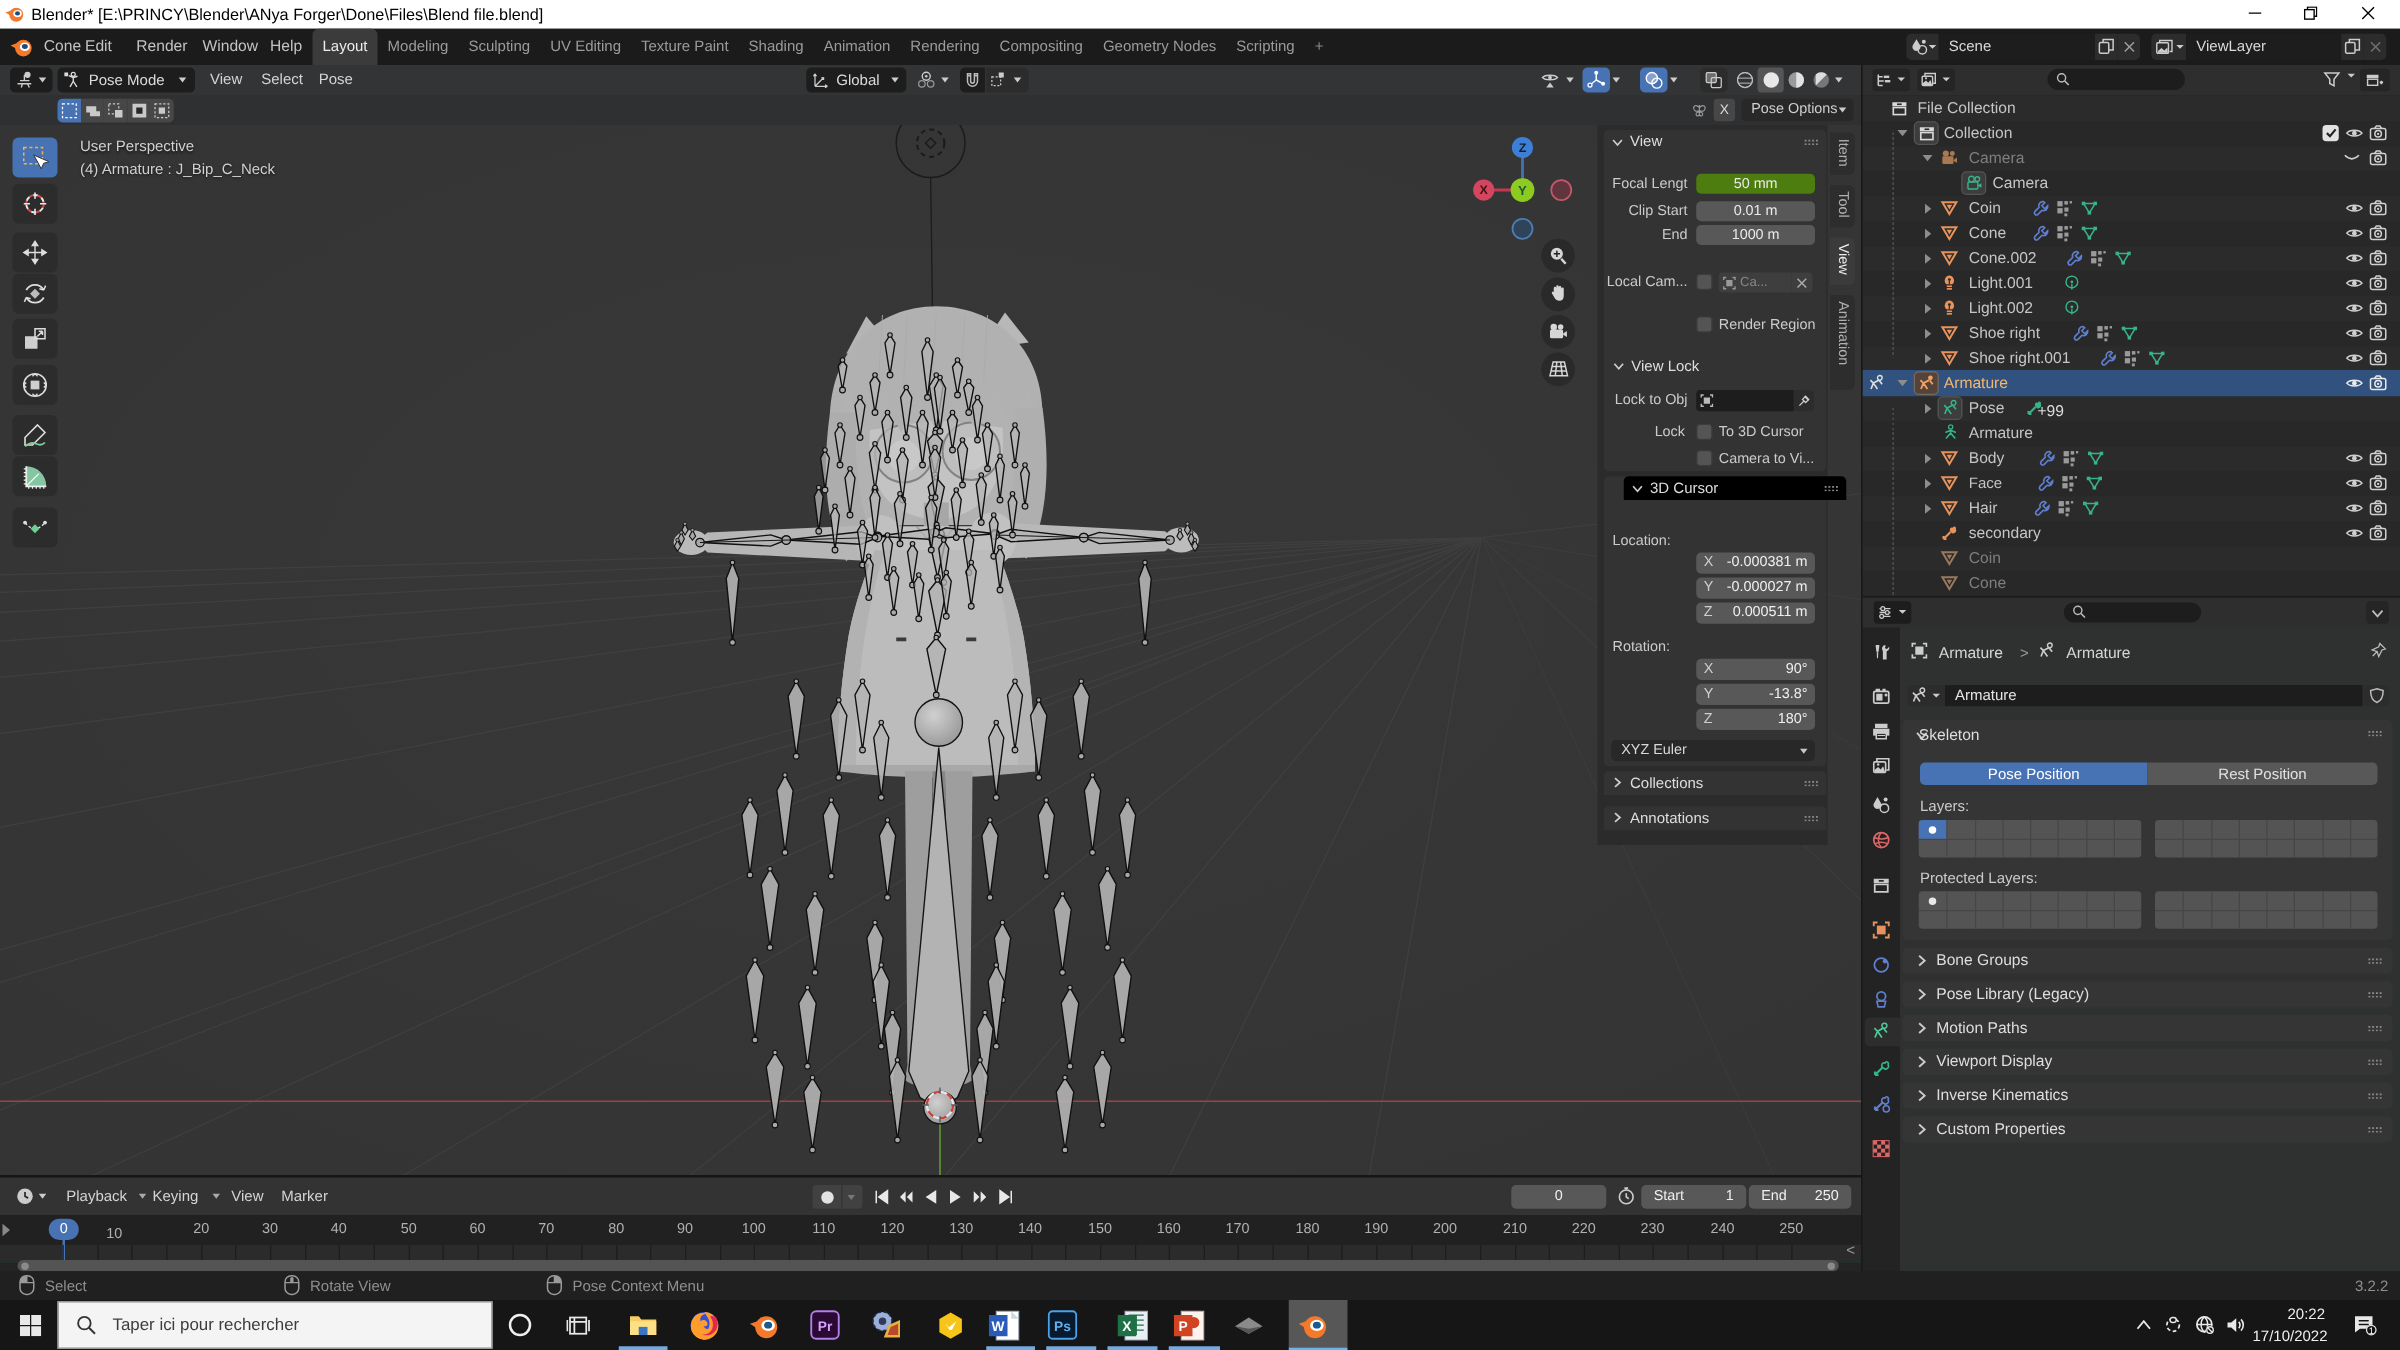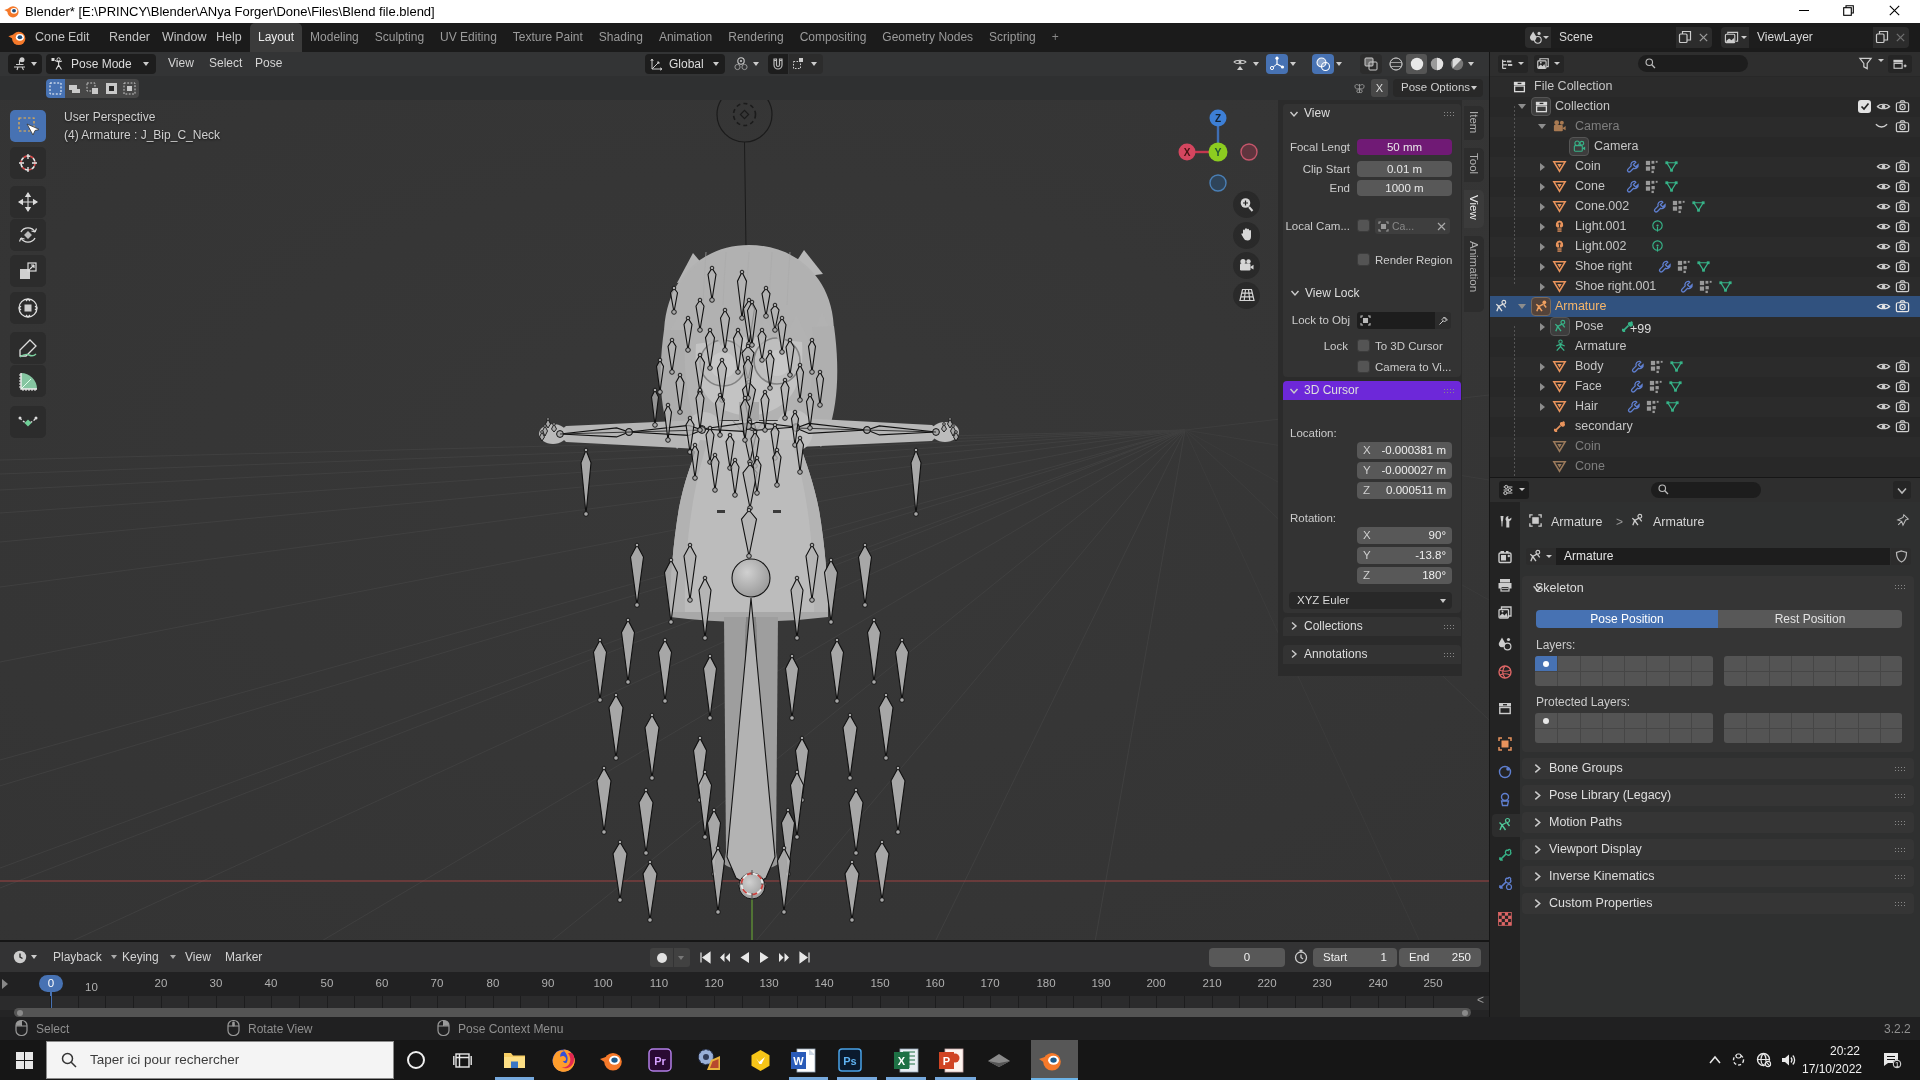--- a/index.html
+++ b/index.html
@@ -743,21 +743,21 @@
         <div class="abs" style="left:5px;top:4px;width:178px;height:273px;background:#333333;border-radius:4px"></div>
         <div class="abs" style="left:5px;top:281px;width:178px;height:232px;background:#333333;border-radius:4px"></div>
         <div class="abs" style="left:5px;top:4px;width:178px;height:19px;background:#333333;border-radius:4px 4px 0 0;color:#dedede;font-size:12px">
           <svg class="abs" style="left:6px;top:5px" width="10" height="10" viewBox="0 0 10 10">
             <path d="M1.5 3 L5 7 L8.5 3" stroke="#ccc" stroke-width="1.4" fill="none"></path>
           </svg>
           <span style="position:absolute;left:21px;top:2px">View</span>
           <div class="abs" style="right:6px;top:7px;width:12px;height:5px;background-image:radial-gradient(circle,#888 0.9px,transparent 1px);background-size:3px 3px"></div>
         </div>
         <div class="abs" style="left:-48px;top:41px;width:120px;color:#cbcbcb;font-size:11.5px;text-align:right;white-space:nowrap">Focal Lengt</div>
-        <div class="abs" style="left:79px;top:39px;width:95px;height:16px;background:#701a75;border-radius:4px;color:#e9e9e9;font-size:11.5px;line-height:16px;text-align:center;white-space:nowrap">50 mm</div>
+        <div class="abs" style="left:79px;top:39px;width:95px;height:16px;background:#4d7c0f;border-radius:4px;color:#e9e9e9;font-size:11.5px;line-height:16px;text-align:center;white-space:nowrap">50 mm</div>
         <div class="abs" style="left:-48px;top:63px;width:120px;color:#cbcbcb;font-size:11.5px;text-align:right;white-space:nowrap">Clip Start</div>
         <div class="abs" style="left:79px;top:61px;width:95px;height:16px;background:#585858;border-radius:4px;color:#e9e9e9;font-size:11.5px;line-height:16px;text-align:center;white-space:nowrap">0.01 m</div>
         <div class="abs" style="left:-48px;top:82px;width:120px;color:#cbcbcb;font-size:11.5px;text-align:right;white-space:nowrap">End</div>
         <div class="abs" style="left:79px;top:80px;width:95px;height:16px;background:#585858;border-radius:4px;color:#e9e9e9;font-size:11.5px;line-height:16px;text-align:center;white-space:nowrap">1000 m</div>
         <div class="abs" style="left:-48px;top:120px;width:120px;color:#cbcbcb;font-size:11.5px;text-align:right;white-space:nowrap">Local Cam...</div>
         <div class="abs" style="left:79px;top:119px;width:13px;height:13px;background:#545454;border:1px solid #3c3c3c;border-radius:3px"></div>
         <div class="abs" style="left:97px;top:118px;width:58px;height:16px;background:#3e3e3e;border-radius:3px 0 0 3px">
           <svg class="abs" style="left:3px;top:2.5px" width="11" height="11" viewBox="0 0 11 11">
             <rect x="3" y="3" width="5" height="5" fill="#999"></rect>
             <path d="M1 3 V1 H3 M8 1 H10 V3 M10 8 V10 H8 M3 10 H1 V8" stroke="#999" fill="none" stroke-width="1.1"></path>
@@ -785,21 +785,21 @@
         <div class="abs" style="left:157px;top:212px;width:16px;height:17px;background:#2c2c2c;border-radius:0 3px 3px 0">
           <svg class="abs" style="left:2.5px;top:3px" width="11" height="11" viewBox="0 0 11 11">
             <path d="M1.5 9.5 L5 6 M5.5 2 L9 5.5 M4 4.5 L6.5 2 L9 4.5 L6.5 7 Z" stroke="#ccc" stroke-width="1" fill="none"></path>
           </svg>
         </div>
         <div class="abs" style="left:-50px;top:240px;width:120px;color:#cbcbcb;font-size:11.5px;text-align:right;white-space:nowrap">Lock</div>
         <div class="abs" style="left:79px;top:239px;width:13px;height:13px;background:#545454;border:1px solid #3c3c3c;border-radius:3px"></div>
         <div class="abs" style="left:97px;top:240px;color:#cbcbcb;font-size:11.5px;white-space:nowrap">To 3D Cursor</div>
         <div class="abs" style="left:79px;top:260px;width:13px;height:13px;background:#545454;border:1px solid #3c3c3c;border-radius:3px"></div>
         <div class="abs" style="left:97px;top:261px;color:#cbcbcb;font-size:11.5px;white-space:nowrap">Camera to Vi...</div>
-        <div class="abs" style="left:5px;top:281px;width:178px;height:19px;background:#6d28d9;border-radius:4px 4px 0 0;color:#dedede;font-size:12px">
+        <div class="abs" style="left:21px;top:281px;width:178px;height:19px;background:#000000;border-radius:4px 4px 0 0;color:#dedede;font-size:12px">
           <svg class="abs" style="left:6px;top:5px" width="10" height="10" viewBox="0 0 10 10">
             <path d="M1.5 3 L5 7 L8.5 3" stroke="#ccc" stroke-width="1.4" fill="none"></path>
           </svg>
           <span style="position:absolute;left:21px;top:2px">3D Cursor</span>
           <div class="abs" style="right:6px;top:7px;width:12px;height:5px;background-image:radial-gradient(circle,#888 0.9px,transparent 1px);background-size:3px 3px"></div>
         </div>
         <div class="abs" style="left:12px;top:327px;color:#cbcbcb;font-size:11.5px;white-space:nowrap">Location:</div>
         <div class="abs" style="left:79px;top:342px;width:95px;height:17px;background:#585858;border-radius:4px;color:#e9e9e9;font-size:11.5px;line-height:17px;text-align:center;white-space:nowrap"></div>
         <div class="abs" style="left:85px;top:344px;color:#cfcfcf;font-size:11.5px">X</div>
         <div class="abs" style="left:79px;top:344px;width:89px;color:#efefef;font-size:11.5px;text-align:right">-0.000381 m</div>

